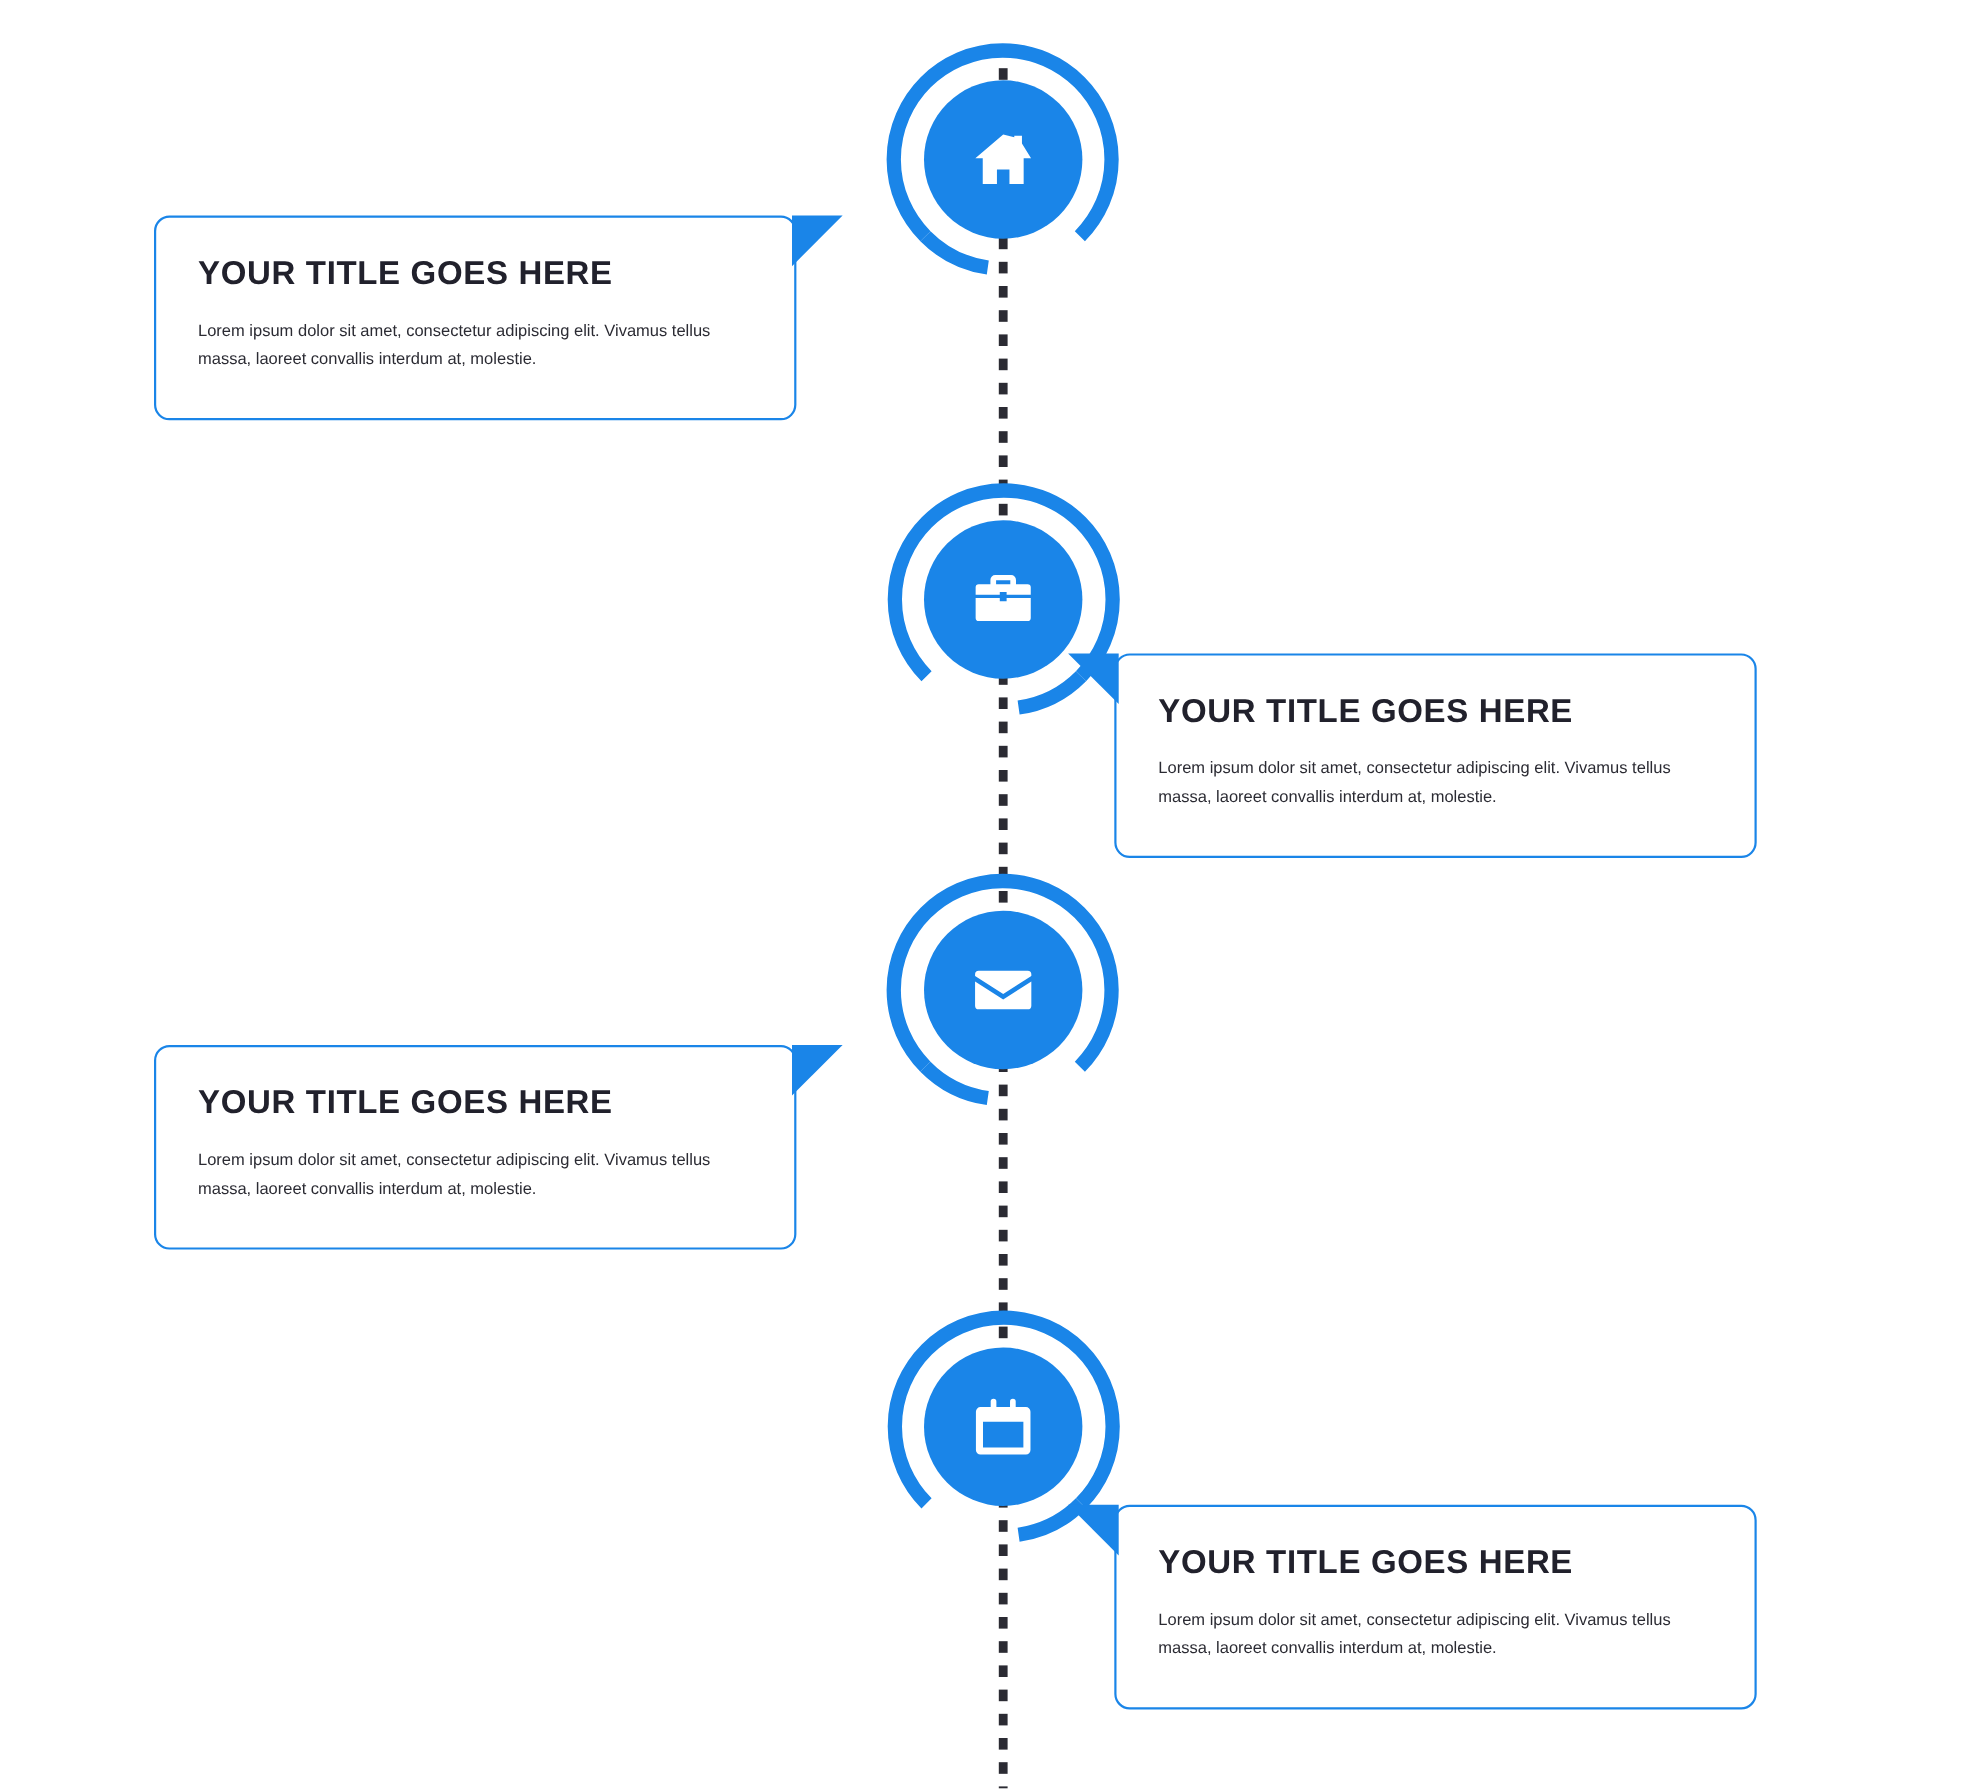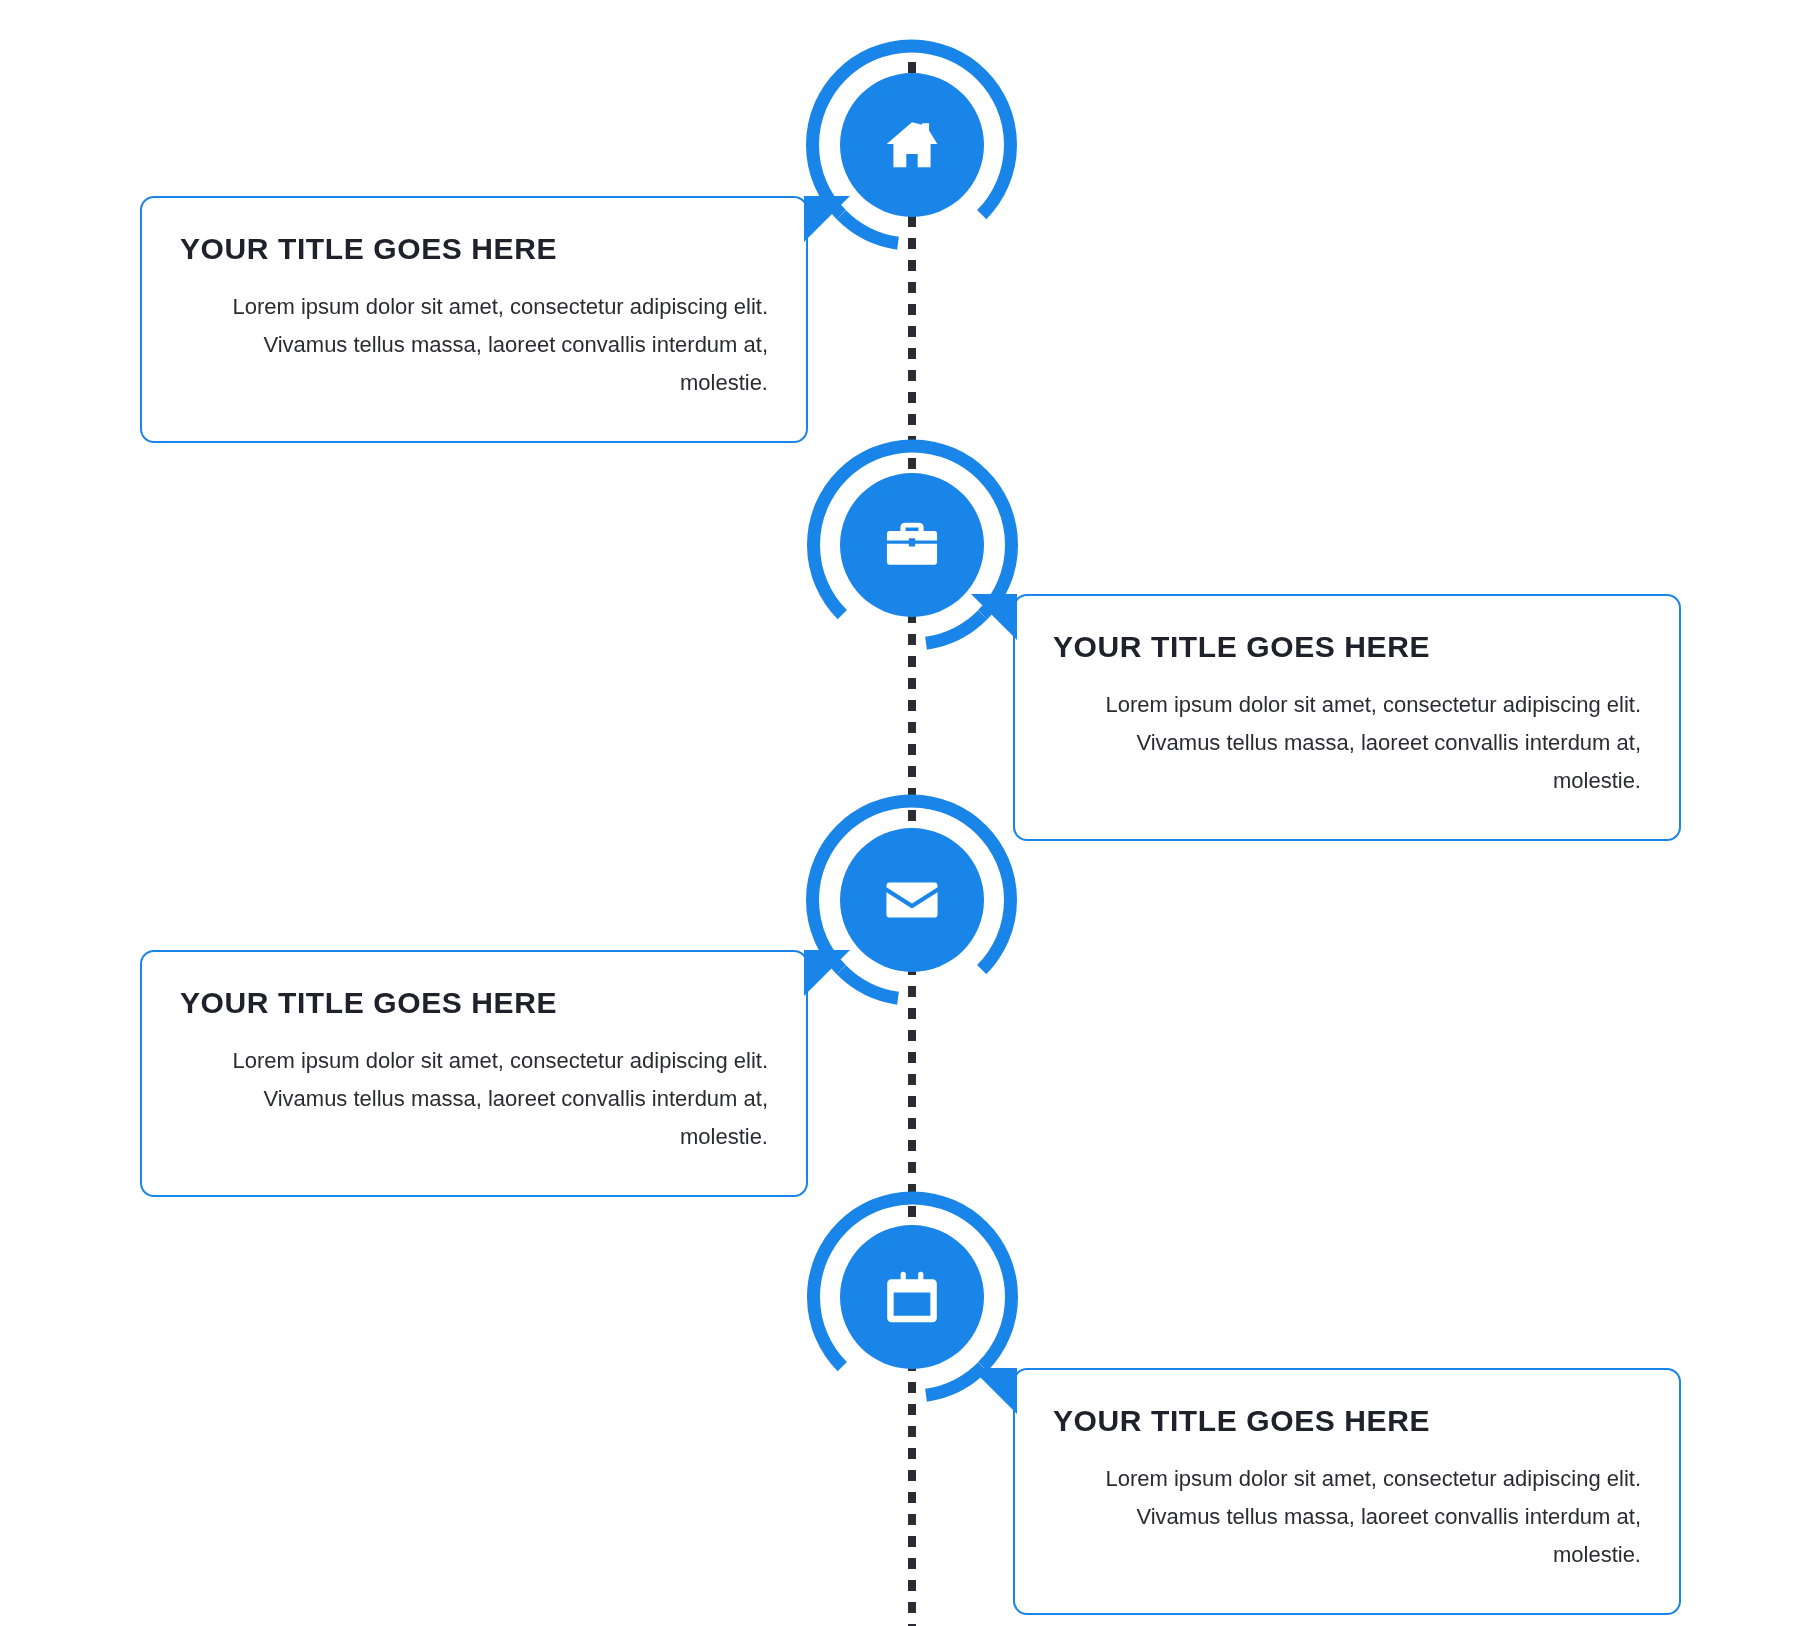--- a/index.html
+++ b/index.html
@@ -54,44 +54,43 @@
     display: flex;
     align-items: center;
     justify-content: center;
     pointer-events: none;
   }
   .node .icon-glyph svg { width: 62px; height: 62px; }
 
   
   .card {
     position: absolute;
-    width: 668px;
+    width: 584px;
     background: #ffffff;
     border: 2.5px solid #1a85e8;
     border-radius: 14px;
     padding: 34px 38px 40px 38px;
   }
 
   .card .card-title {
     font-family: "Liberation Sans", sans-serif;
     font-size: 30px;
     font-weight: bold;
     letter-spacing: 0.6px;
     color: #21212c;
     margin-bottom: 22px;
     white-space: nowrap;
   }
 
   .card .card-body {
     font-family: "Liberation Sans", sans-serif;
-    font-size: 22px;
+    font-size: 15px;
     line-height: 1.72;
     color: #2b2b33;
     font-weight: normal;
-    text-align: right;
   }
   .tail-right-inner {
     position: absolute;
     top: -2px;
     right: -44px;
     width: 0; height: 0;
     border-style: solid;
     border-width: 46px 46px 0 0;
     border-color: #1a85e8 transparent transparent transparent;
   }

